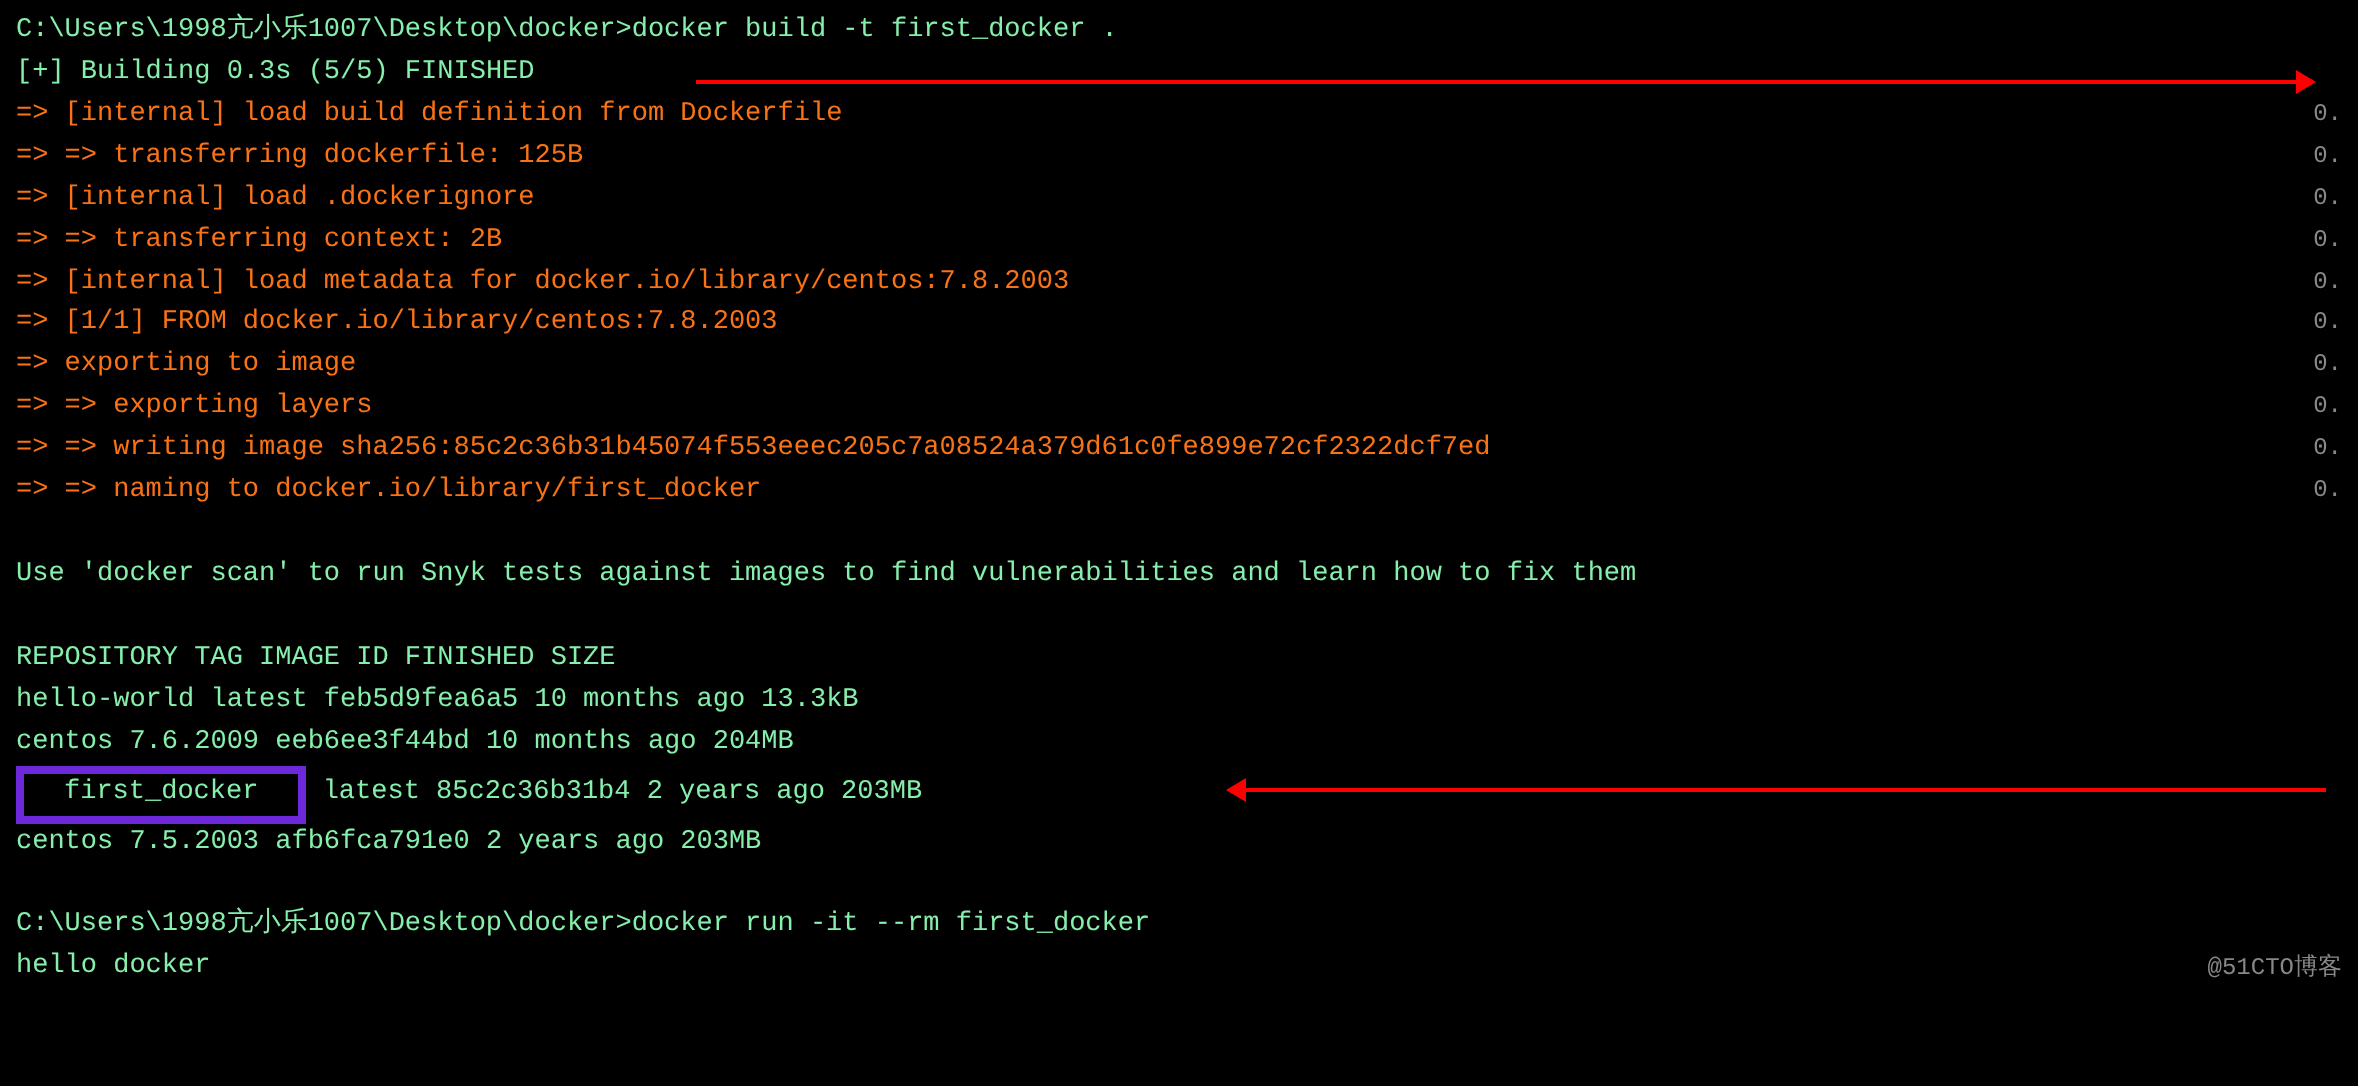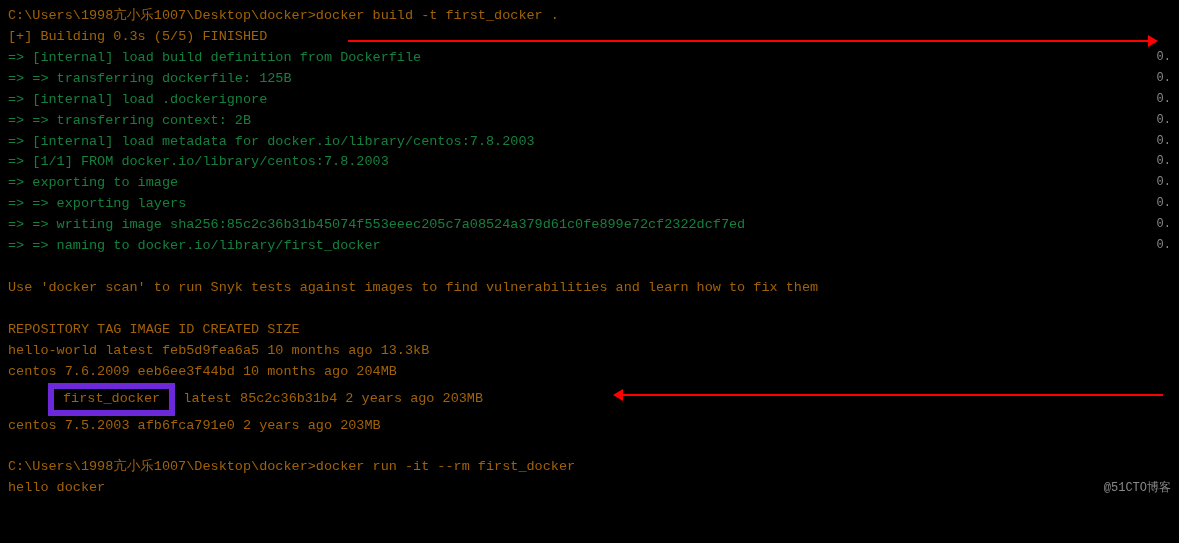--- a/index.html
+++ b/index.html
@@ -11,35 +11,34 @@
       width: 1179px;
       min-height: 543px;
       overflow: hidden;
       position: relative;
     }
     .terminal {
       padding: 6px 8px;
       line-height: 1.55;
       position: relative;
     }
-    .white { color: #a16207; }
-    .cyan { color: #15803d; }
+    .white { color: #86efac; }
+    .cyan { color: #f97316; }
     .num {
       color: #888;
       margin-left: auto;
       padding-left: 20px;
       min-width: 38px;
       text-align: right;
       font-size: 12px;
     }
     .highlight-box {
       display: inline-block;
-      border: 6px solid #6d28d9;
-      padding: 0 9px;
-      margin-left: 40px;
+      border: 4px solid #6d28d9;
+      padding: 0 20px;
     }
     .watermark {
       position: absolute;
       bottom: 8px;
       right: 8px;
       color: #888;
       font-size: 12px;
     }
     .row {
       display: flex;
@@ -116,21 +115,21 @@
   <div class="row">
     <div class="content white">Use 'docker scan' to run Snyk tests against images to find vulnerabilities and learn how to fix them</div>
   </div>
 
   <div class="row">
       <div class="content">&nbsp;</div>
     </div>
 
 
   <div class="row">
-    <div class="content white">REPOSITORY      TAG         IMAGE ID         CREATED          SIZE</div>
+    <div class="content white">REPOSITORY      TAG         IMAGE ID         FINISHED          SIZE</div>
   </div>
 
   <div class="row">
     <div class="content white">hello-world     latest      feb5d9fea6a5     10 months ago    13.3kB</div>
   </div>
   <div class="row">
     <div class="content white">centos          7.6.2009    eeb6ee3f44bd     10 months ago    204MB</div>
   </div>
 
   <div class="row" style="position:relative;">

